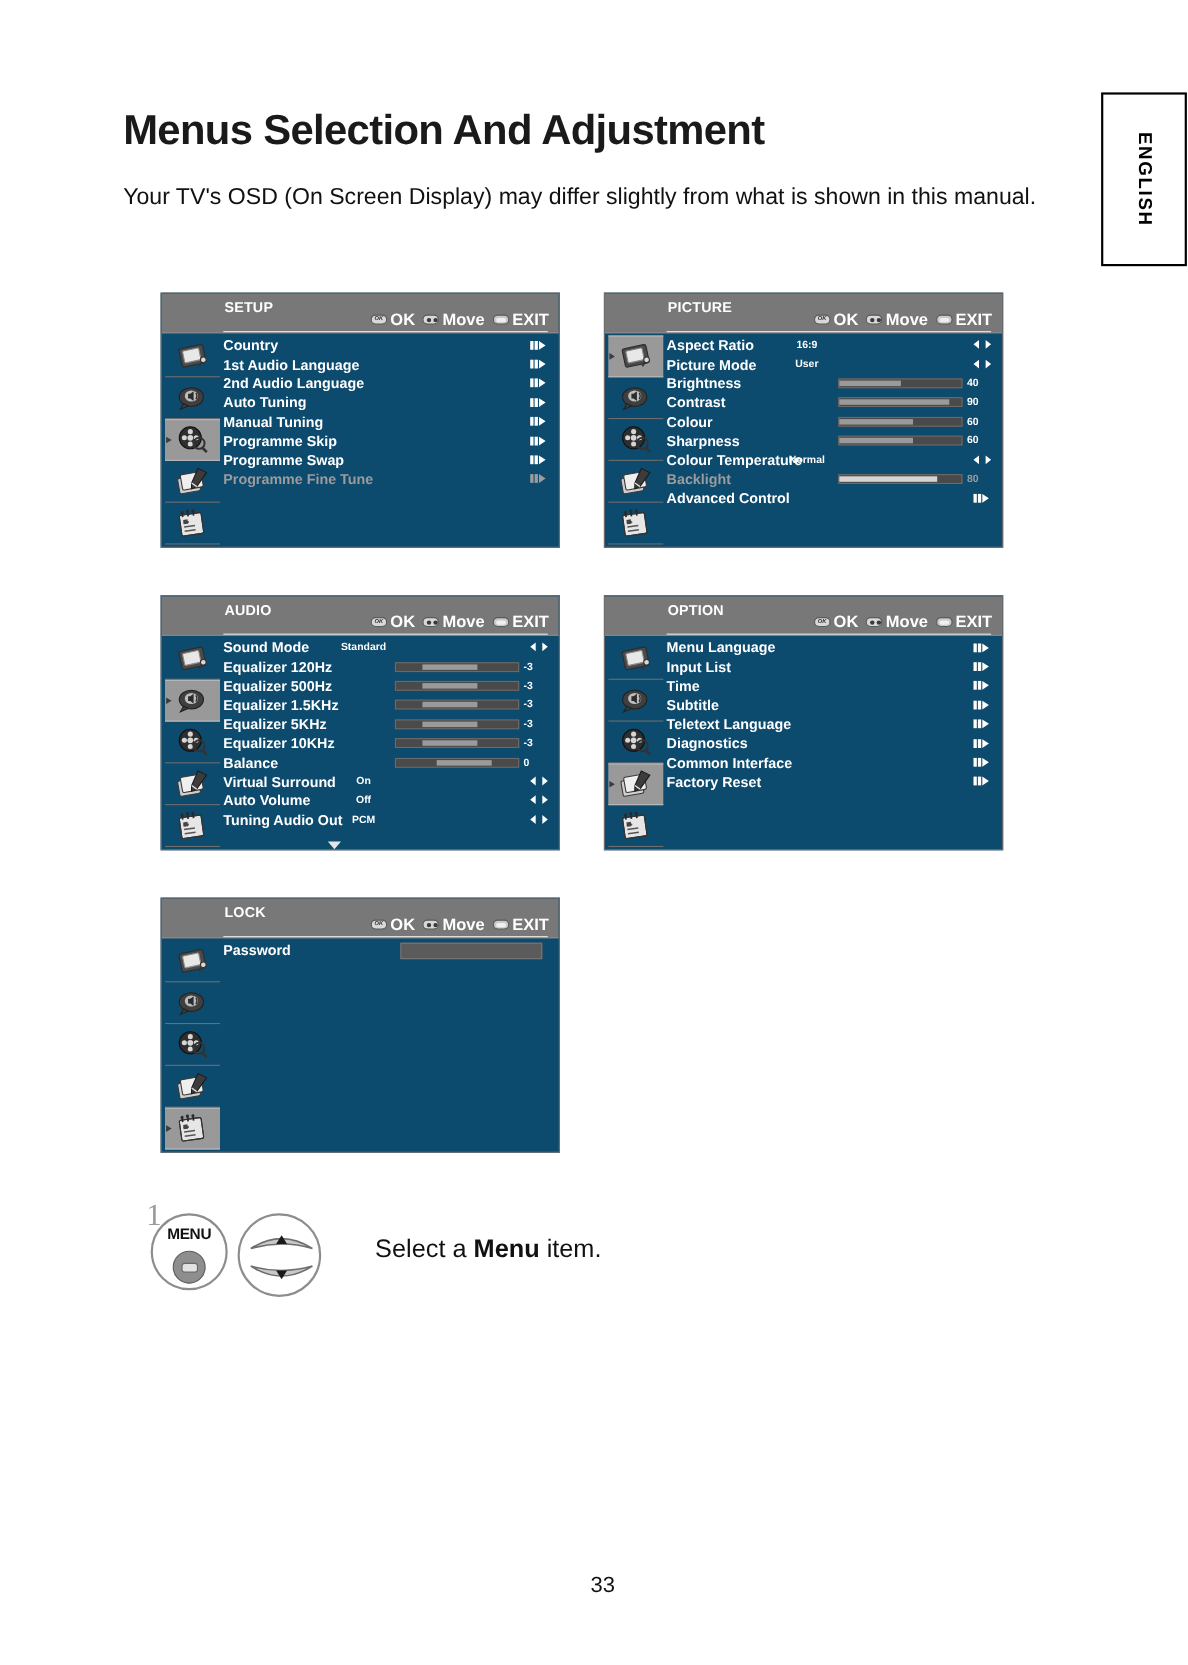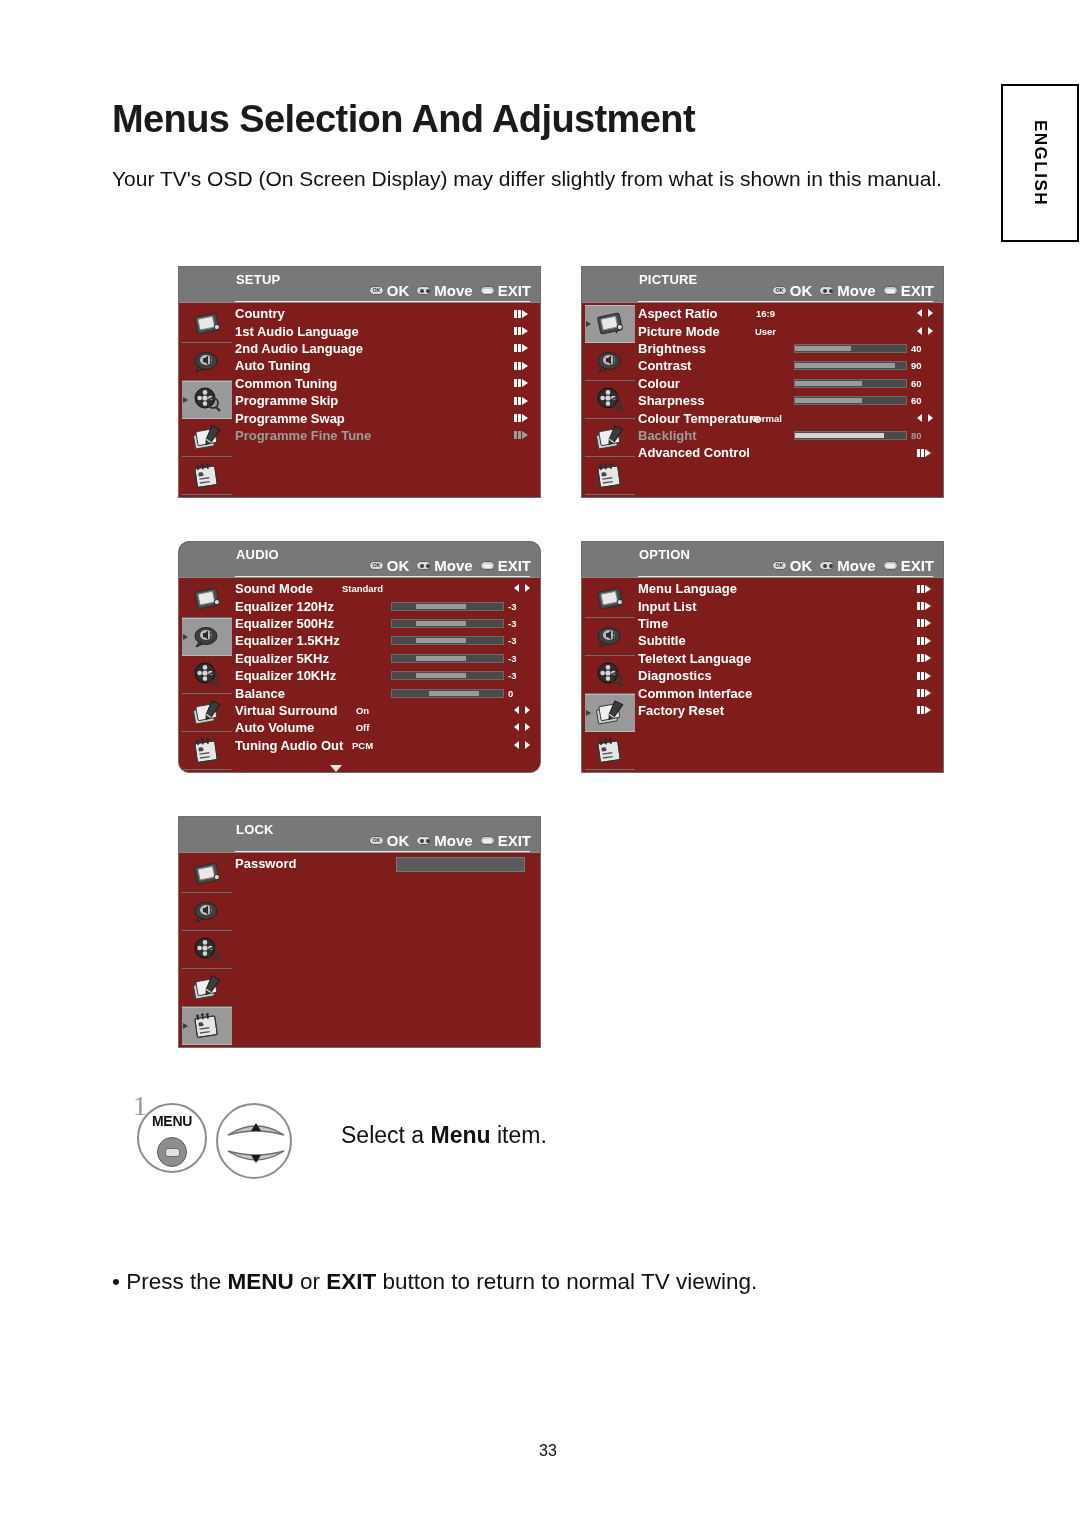--- a/index.html
+++ b/index.html
@@ -31,26 +31,25 @@
   .lang-box span {
     writing-mode: vertical-rl;
     font-size: 17px; font-weight: bold; letter-spacing: 1.5px;
     color: #000;
   }
 
   
   .osd {
     position: absolute;
     width: 363px; height: 232px;
-    background: #7f1d1d;
+    background: #0c4a6e;
     border: 1px solid #6e6e6e;
     color: #fff;
     font-size: 9.5px;
     overflow: hidden;
-    margin-left: 32px;
   }
   .osd-head {
     position: relative;
     height: 36px;
     background: #787878;
     border-bottom: 1px solid #8b8b8b;
   }
   .osd-title {
     position: absolute; left: 57px; top: 5px;
     font-size: 13px; font-weight: bold; color: #fff;
@@ -242,21 +241,21 @@
   
   .bullets { position: absolute; left: 112px; top: 1269px; }
   .bullet {
     font-size: 22.5px; color: #111; margin-bottom: 22px;
     white-space: nowrap;
   }
   .bullet b { font-weight: bold; }
 
   .pagenum {
     position: absolute; left: 16px; right: 0; top: 1430px;
-    text-align: center; font-size: 16px; color: #111; margin-top: 12px;
+    text-align: center; font-size: 20px; color: #111;
   }
 </style>
 </head>
 <body>
 
 <div class="page">
 
   <h1 class="title">Menus Selection And Adjustment</h1>
   <p class="intro">Your TV's OSD (On Screen Display) may differ slightly from what is shown in this manual.</p>
 
@@ -383,21 +382,21 @@
             </div>
             <div class="row">
               <span class="row-label">Auto Tuning</span>
               <span class="arrow-sub">
                 <i></i>
                 <i class="b2"></i>
                 <i class="tri"></i>
               </span>
             </div>
             <div class="row">
-              <span class="row-label">Common Tuning</span>
+              <span class="row-label">Manual Tuning</span>
               <span class="arrow-sub">
                 <i></i>
                 <i class="b2"></i>
                 <i class="tri"></i>
               </span>
             </div>
             <div class="row">
               <span class="row-label">Programme Skip</span>
               <span class="arrow-sub">
                 <i></i>
@@ -579,21 +578,21 @@
               <span class="row-label">Advanced Control</span>
               <span class="arrow-sub">
                 <i></i>
                 <i class="b2"></i>
                 <i class="tri"></i>
               </span>
             </div>
           </div>
         </div>
       </div>
-      <div class="osd" style="left: 146px; top: 541px; border-radius: 11px;">
+      <div class="osd" style="left: 146px; top: 541px;">
         <div class="osd-head">
           <div class="osd-title">AUDIO</div>
           <div class="osd-hints">
             <span class="hint">
               <i class="pill ok"></i>
               <span>OK</span>
             </span>
             <span class="hint">
               <i class="pill move"></i>
               <span>Move</span>
@@ -1032,17 +1031,16 @@
       <path d="M27 18 L37 18 L32 10 Z" fill="#1a1a1a"></path>
       <path d="M27 42 L37 42 L32 50 Z" fill="#1a1a1a"></path>
     </svg>
   </div>
 
   <div class="step-text">
     <span>Select a </span><b>Menu</b><span> item.</span>
   </div>
 
   <div class="bullets" id="bullet-host">
-      <div class="bullet"><span>• Press the </span><b>MENU</b><span> or </span><b>EXIT</b><span> button to return to normal TV viewing.</span></div>
     </div>
 
   <div class="pagenum">33</div>
 </div>
 
 </body></html>

